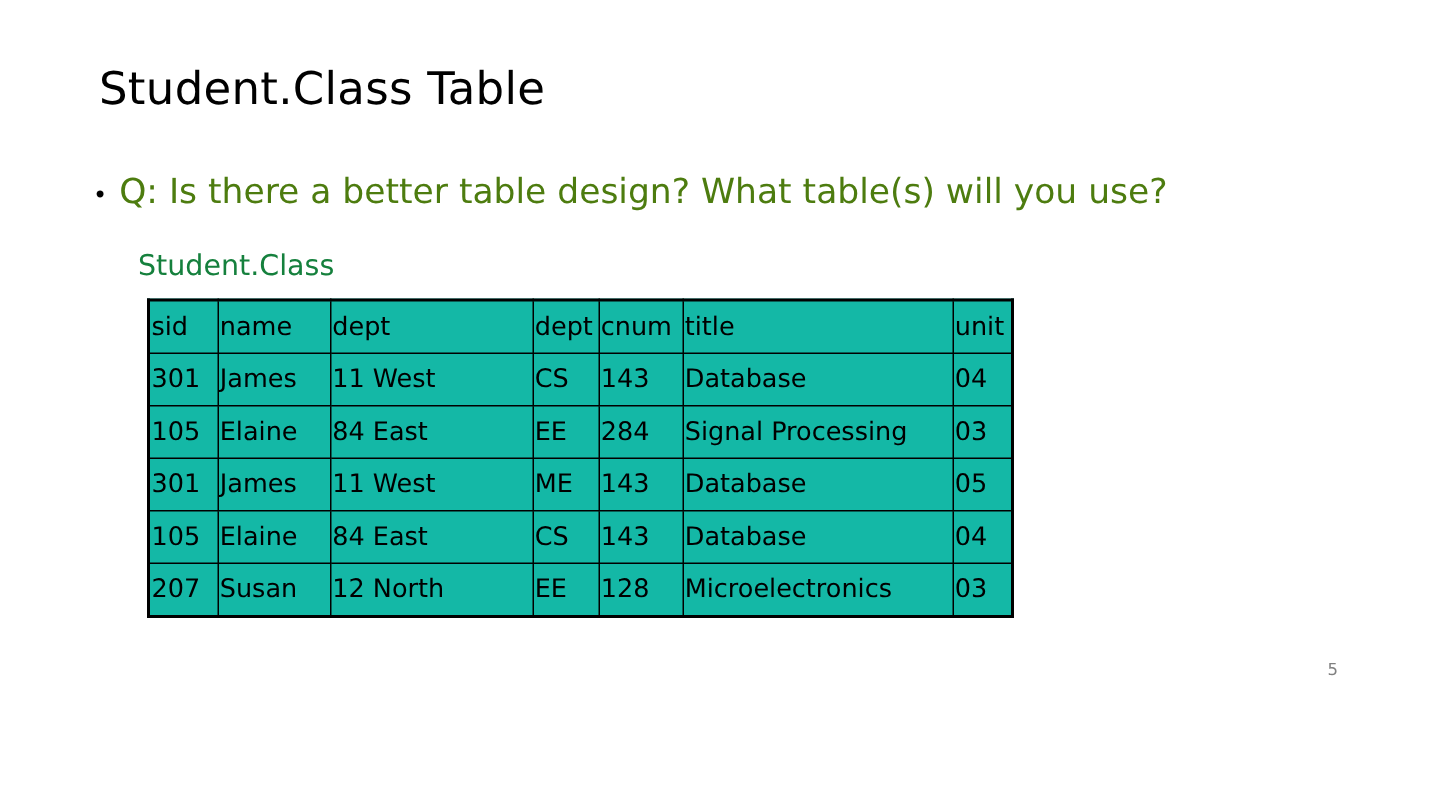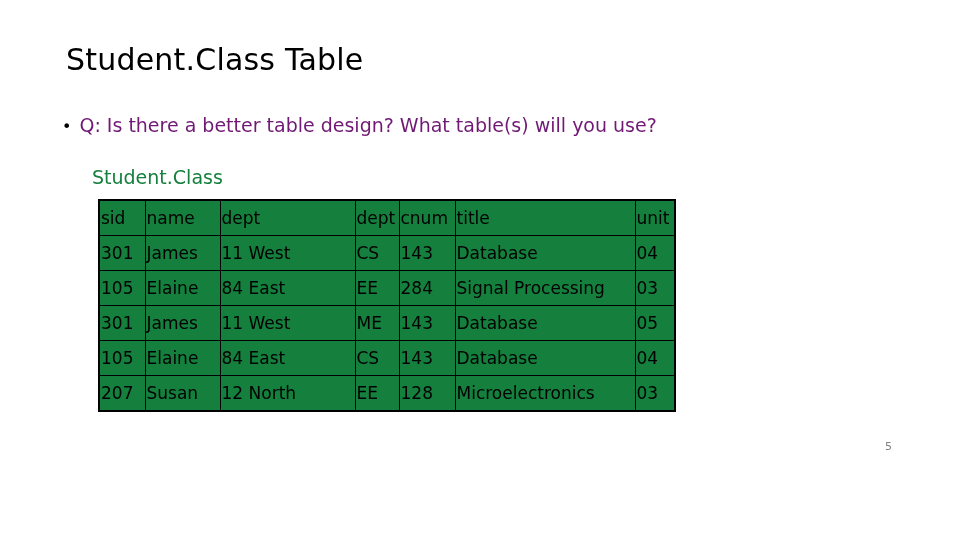--- a/index.html
+++ b/index.html
@@ -45,23 +45,23 @@
     align-items: baseline;
     white-space: nowrap;
   }
   .bullet-marker {
     font-size: 16px;
     line-height: 1;
     margin-right: 8px;
     color: #000000;
   }
   .bullet-text {
-    font-size: 19px;
+    font-size: 23px;
     line-height: 1.25;
-    color: #701a75;
+    color: #4d7c0f;
   }
 
   
   .table-caption {
     position: absolute;
     left: 92px;
     top: 166px;
     font-size: 19px;
     line-height: 1.2;
     color: #15803d;
@@ -71,21 +71,21 @@
   
   .table-wrap {
     position: absolute;
     left: 98px;
     top: 199px;
   }
   table.data-table {
     border-collapse: collapse;
     table-layout: fixed;
     border: 2px solid #000000;
-    background: #15803d;
+    background: #14b8a6;
   }
   table.data-table td {
     border: 1px solid #000000;
     padding: 0 2px 0 1px;
     font-size: 17px;
     line-height: 1.0;
     height: 34px;
     vertical-align: middle;
     color: #000000;
     white-space: nowrap;

